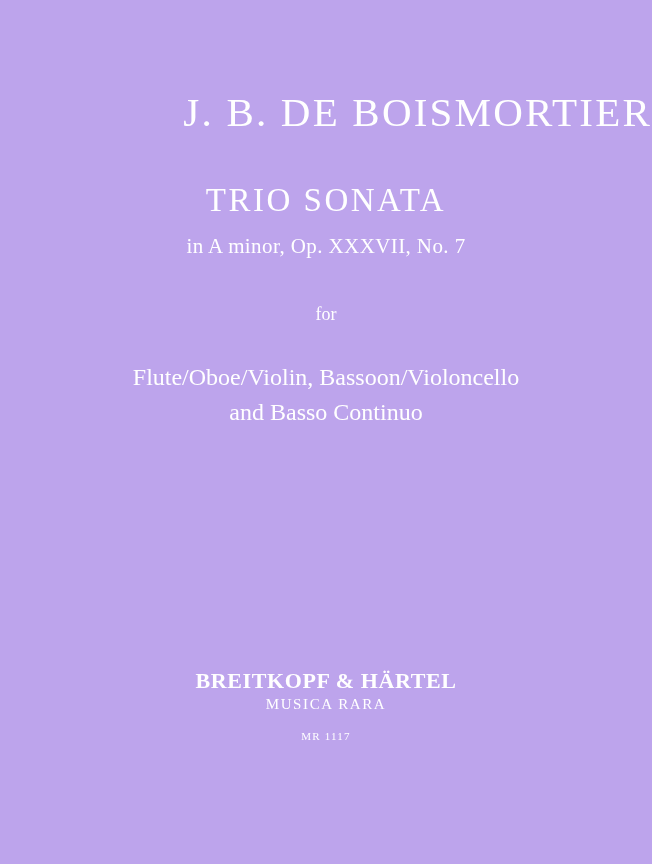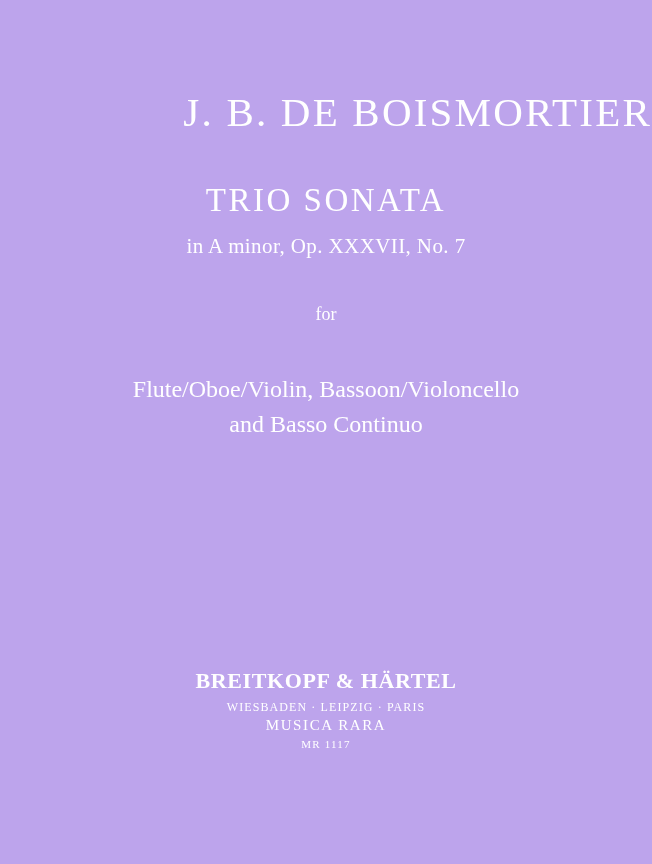--- a/index.html
+++ b/index.html
@@ -52,21 +52,21 @@
   .for-word {
     position: absolute;
     top: 304px;
     left: 0;
     width: 100%;
     text-align: center;
     font-size: 18px;
   }
   .instrumentation {
     position: absolute;
-    top: 372px;
+    top: 360px;
     left: 0;
     width: 100%;
     text-align: center;
     font-size: 24px;
     line-height: 1.45;
   }
   .instrumentation div {
     display: block;
   }
   .publisher-block {
@@ -86,21 +86,21 @@
     font-size: 12px;
     letter-spacing: 1.1px;
   }
   .imprint {
     margin-top: 2px;
     font-size: 15px;
     letter-spacing: 1.6px;
     font-family: Liberation Serif, serif;
   }
   .plate-number {
-    margin-top: 4px;
+    margin-top: 17px;
     font-size: 11px;
     letter-spacing: 1.2px;
   }
 </style>
 </head>
 <body>
 
 <div class="cover">
 
   <div class="composer">J. B. DE  BOISMORTIER</div>
@@ -111,18 +111,17 @@
 
   <div class="for-word">for</div>
 
   <div class="instrumentation">
     <div>Flute/Oboe/Violin, Bassoon/Violoncello</div>
     <div>and Basso Continuo</div>
   </div>
 
   <div class="publisher-block">
     <div class="publisher-name">BREITKOPF &amp; HÄRTEL</div>
-    <div class="publisher-cities">WIESBADEN · LEIPZIG · PARIS</div>
     <div class="imprint">MUSICA RARA</div>
     <div class="plate-number">MR 1117</div>
   </div>
 
 </div>
 
 </body></html>

